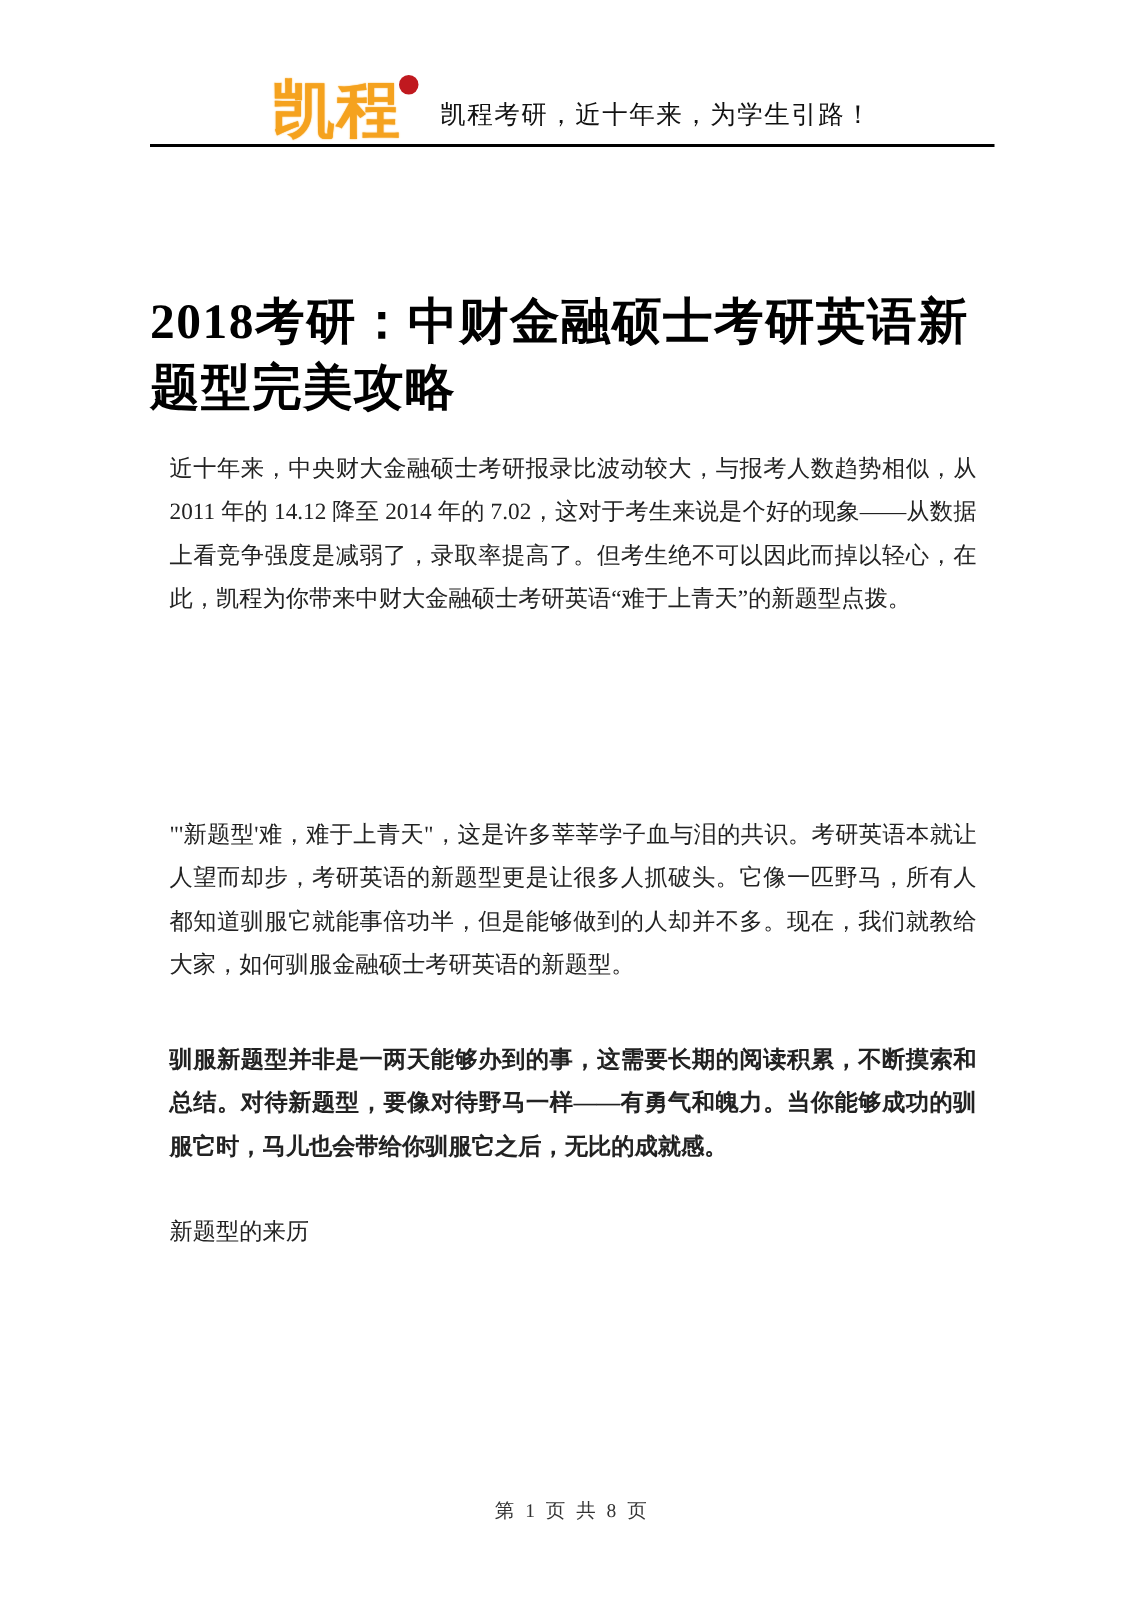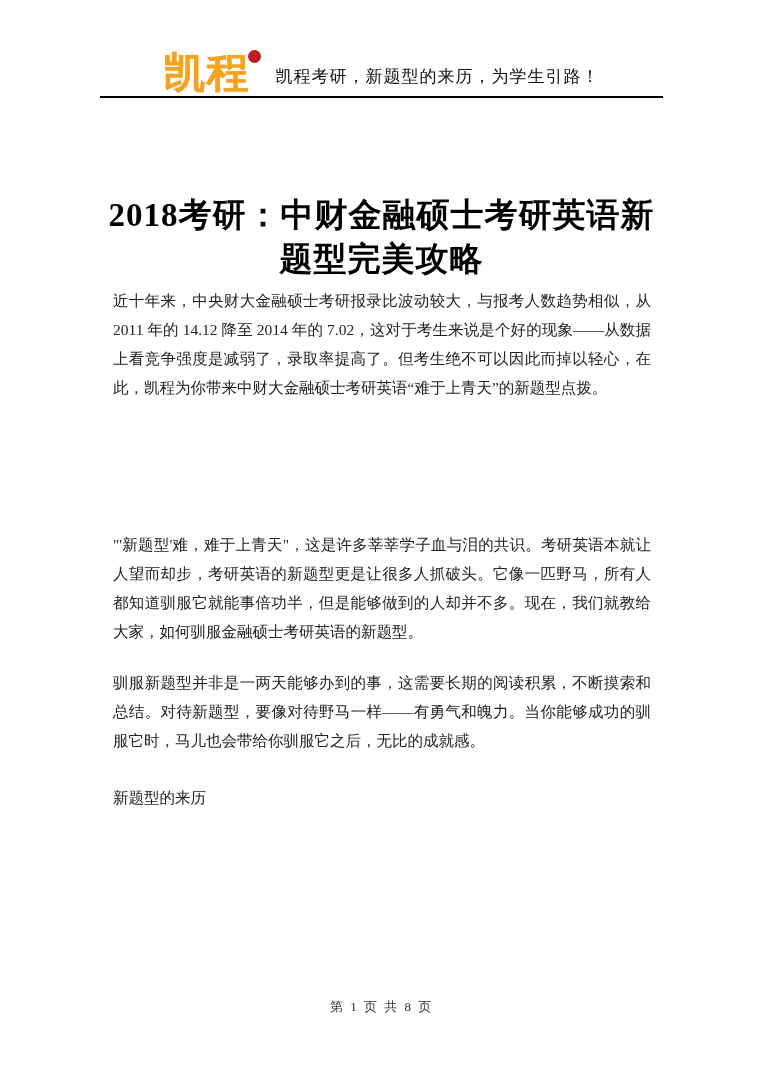--- a/index.html
+++ b/index.html
@@ -54,41 +54,40 @@
     letter-spacing: 1px;
   }
   .header-rule {
     width: 563px;
     margin-left: 100px;
     border: none;
     border-top: 2px solid #000000;
   }
   
   .doc-title {
-    margin: 96px auto 4px auto;
+    margin: 96px auto 16px auto;
     width: 563px;
-    text-align: center;
     font-size: 33px;
     font-weight: 700;
     line-height: 1.33;
     color: #000000;
     letter-spacing: 1px;
   }
   
   .body-text {
     margin-left: 113px;
     width: 538px;
     font-size: 15.5px;
     line-height: 29px;
     text-align: justify;
     color: #222222;
   }
   .p1 { margin-top: 0; }
   .p2 { margin-top: 128px; }
-  .p3 { margin-top: 22px; }
+  .p3 { margin-top: 34px; font-weight: bold; }
   .section-heading {
     margin-top: 28px;
     margin-left: 113px;
     font-size: 15.5px;
     line-height: 29px;
     color: #222222;
   }
   .p4 { margin-top: 40px; }
   
   .footer {
@@ -105,21 +104,21 @@
 </head>
 <body>
 
 <div class="page">
 
   <header class="header">
     <div class="logo">
       <span class="logo-text">凯程</span>
       <span class="logo-dot"></span>
     </div>
-    <div class="tagline">凯程考研，新题型的来历，为学生引路！</div>
+    <div class="tagline">凯程考研，近十年来，为学生引路！</div>
   </header>
 
   <hr class="header-rule">
 
   <h1 class="doc-title">2018考研：中财金融硕士考研英语新题型完美攻略</h1>
 
   <p class="body-text p1">近十年来，中央财大金融硕士考研报录比波动较大，与报考人数趋势相似，从 2011 年的 14.12 降至 2014 年的 7.02，这对于考生来说是个好的现象——从数据上看竞争强度是减弱了，录取率提高了。但考生绝不可以因此而掉以轻心，在此，凯程为你带来中财大金融硕士考研英语“难于上青天”的新题型点拨。</p>
 
   <p class="body-text p2">"'新题型'难，难于上青天"，这是许多莘莘学子血与泪的共识。考研英语本就让人望而却步，考研英语的新题型更是让很多人抓破头。它像一匹野马，所有人都知道驯服它就能事倍功半，但是能够做到的人却并不多。现在，我们就教给大家，如何驯服金融硕士考研英语的新题型。</p>
 

